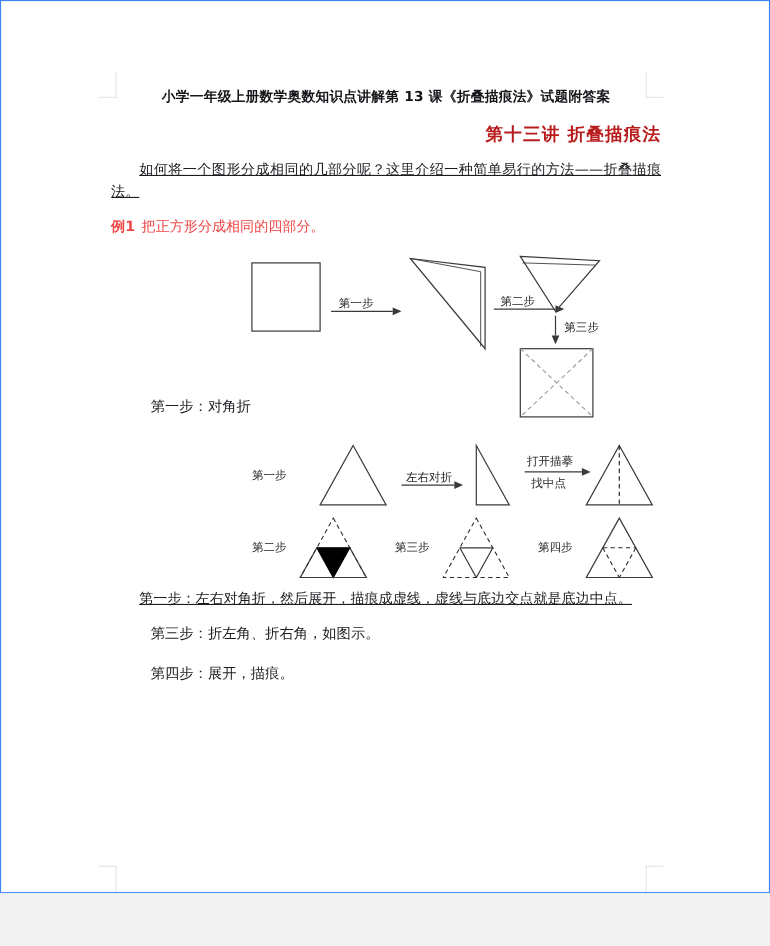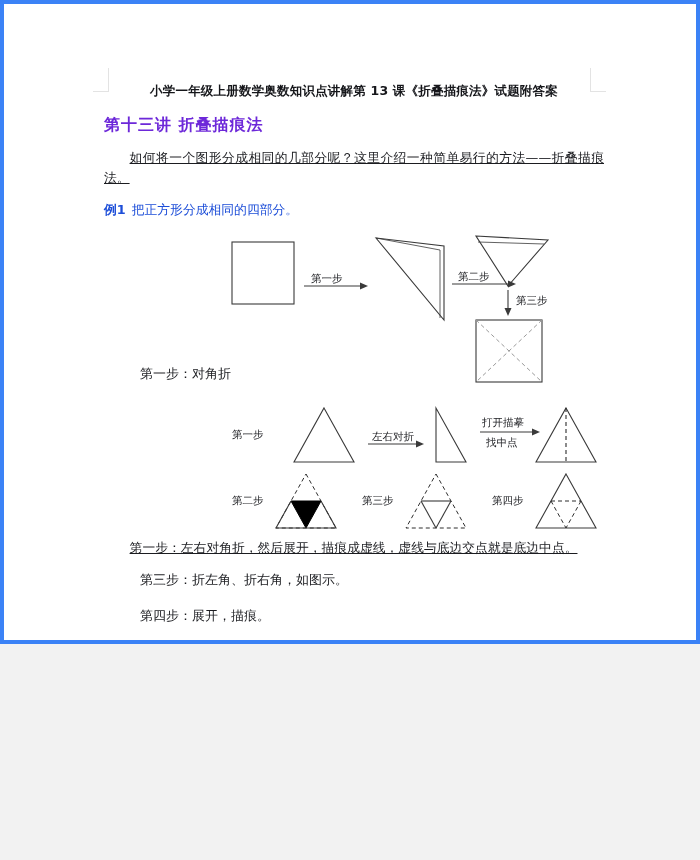--- a/index.html
+++ b/index.html
@@ -1,22 +1,22 @@
 <!DOCTYPE html>
 <html><head>
 <meta charset="utf-8">
 <style>
   html,body{margin:0;padding:0;background:#f2f2f2;}
   body{font-family:"DejaVu Sans","Liberation Sans",sans-serif;}
   .page{
     position:relative;
-    width:700px;height:644px;
+    width:700px;height:812px;
     background:#ffffff;
     box-sizing:border-box;
-    border:4px solid #3b82f6;
+    border:1px solid #3b82f6;
     overflow:hidden;
   }
   
   .crop{position:absolute;width:16px;height:24px;pointer-events:none;}
   .crop i{position:absolute;background:#e3e3e3;}
   .crop.tl{left:89px;top:64px;}
   .crop.tl i.v{left:15px;top:0;width:1px;height:24px;}
   .crop.tl i.h{left:0;top:23px;width:16px;height:1px;}
   .crop.tr{left:586px;top:64px;}
   .crop.tr i.v{left:0;top:0;width:1px;height:24px;}
@@ -29,31 +29,31 @@
   .crop.br i.h{left:0;top:0;width:16px;height:1px;}
 
   .content{position:absolute;left:100px;top:78px;width:500px;}
 
   .doc-title{
     font-size:12.5px;font-weight:bold;text-align:center;
     color:#15161a;letter-spacing:.2px;line-height:18px;
     margin:0 0 14px 0;
   }
   .lesson-title{
-    font-size:16px;font-weight:bold;text-align:left;
-    color:#6d28d9;letter-spacing:1px;line-height:22px;
+    font-size:16px;font-weight:bold;text-align:right;
+    color:#b91c1c;letter-spacing:1px;line-height:22px;
     margin:0 0 12px 0;
   }
   .para{
     font-size:12.8px;color:#1b1c20;line-height:20px;
     margin:0 0 12px 0;text-align:justify;text-decoration:underline;
   }
   .para.indent{text-indent:2em;}
   .ex-head{
-    font-size:12.8px;color:#1d4ed8;line-height:20px;margin:6px 0 4px 0;
+    font-size:12.8px;color:#ef4444;line-height:20px;margin:6px 0 4px 0;
   }
   .ex-head .lbl{font-weight:bold;margin-right:6px;}
   .step-line{
     font-size:13px;color:#1b1c20;line-height:20px;
     margin:0 0 16px 0;padding-left:36px;
   }
   .fig-wrap{position:relative;width:500px;}
   svg{display:block;overflow:visible;}
   svg text{font-family:"DejaVu Sans","Liberation Sans",sans-serif;fill:#1b1c20;}
 </style>

